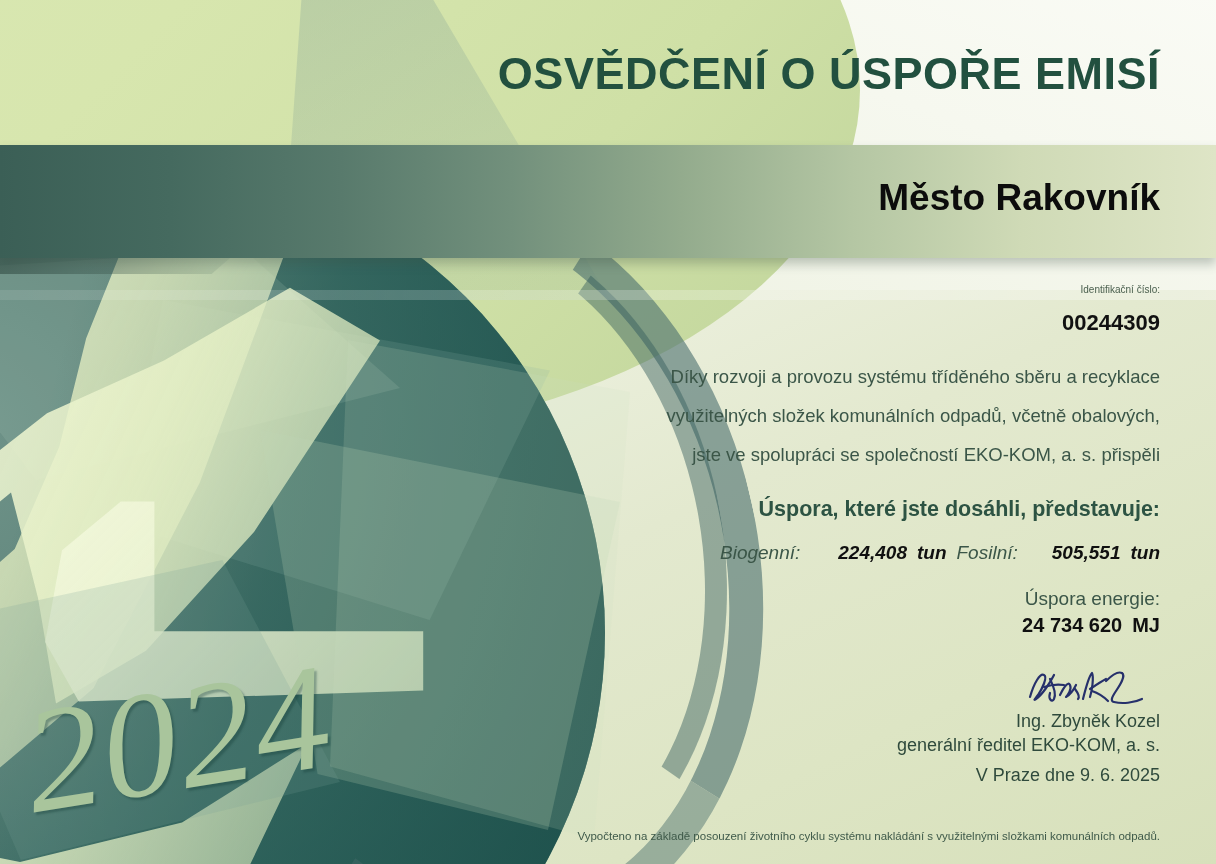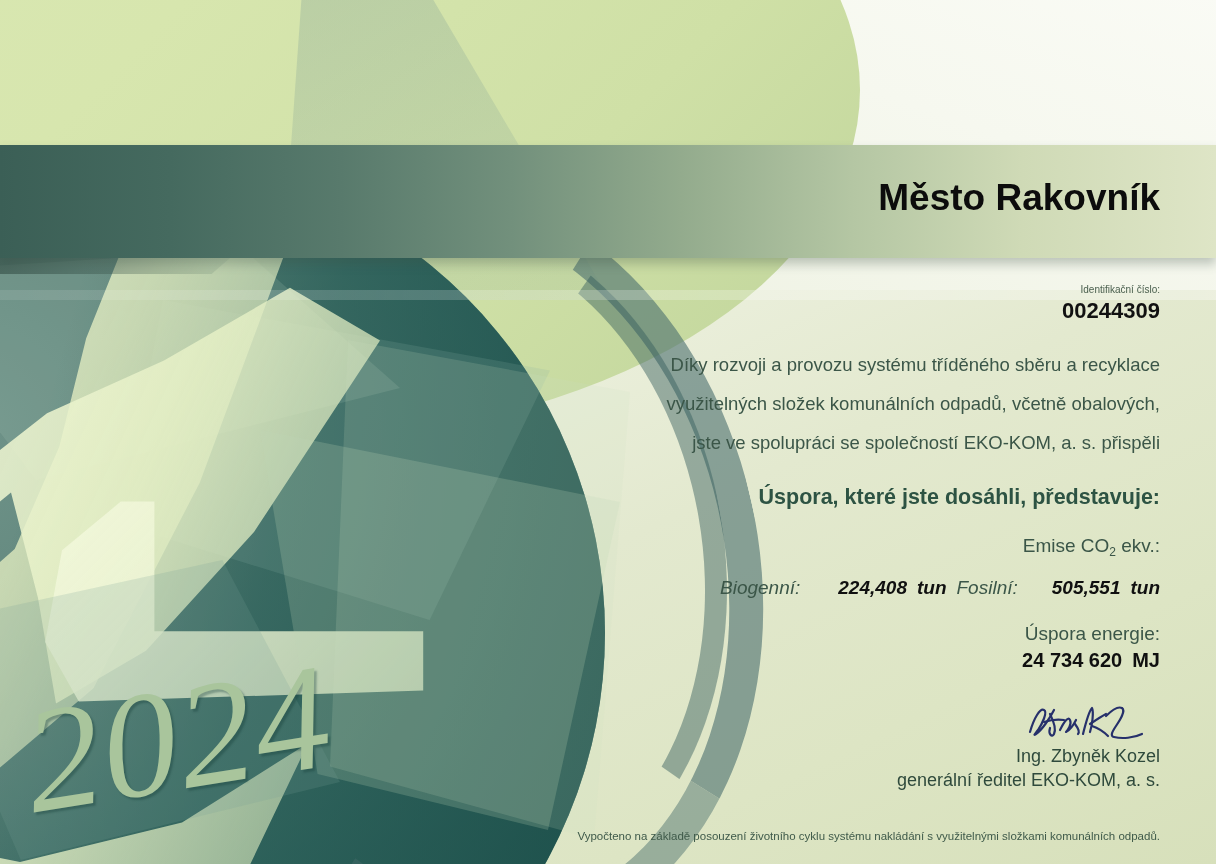--- a/index.html
+++ b/index.html
@@ -172,21 +172,21 @@
 
   .right-col {
     position: absolute;
     right: 56px; top: 282px;
     width: 500px;
     text-align: right;
     color: #3a5547;
   }
 
   .id-label  { font-size: 10px; color: #4b604f; line-height: 1.5; }
-  .id-value  { font-size: 22px; font-weight: bold; color: #111111; margin-top: 1px; }
+  .id-value  { font-size: 22px; font-weight: bold; color: #111111; margin-top: 13px; }
 
   .body-text {
     margin-top: 27px;
     font-size: 18.5px;
     line-height: 1.47;
     color: #3b5648;
   }
   .body-text div { white-space: nowrap; margin-top: 12px; }
 
   .savings-heading {
@@ -263,37 +263,37 @@
     <div class="bg-arc2"></div>
 
     <div class="year-mark">2024</div>
   </div>
 
   <div class="banner">
     <div class="banner-highlight"></div>
   </div>
   <div class="banner-notch-l"></div>
 
+  <div class="title">OSVĚDČENÍ O ÚSPOŘE EMISÍ</div>
 
   <div class="recipient">Město Rakovník</div>
 
   <div class="right-col">
 
     <div class="id-label">Identifikační číslo:</div>
     <div class="id-value">00244309</div>
 
     <div class="body-text">
       <div>Díky rozvoji a provozu systému tříděného sběru a recyklace</div>
       <div>využitelných složek komunálních odpadů, včetně obalových,</div>
       <div>jste ve spolupráci se společností EKO-KOM, a. s. přispěli</div>
     </div>
 
     <div class="savings-heading">Úspora, které jste dosáhli, představuje:</div>
 
-    <div class="co2-label"><span>Emise CO</span><sub>2</sub><span> ekv.:</span></div>
 
     <div class="figures">
       <span class="lbl">Biogenní:</span>
       <span class="gap-a"></span>
       <span class="val">224,408</span>
       <span class="gap-b"></span>
       <span class="val">tun</span>
       <span class="gap-b"></span>
       <span class="lbl">Fosilní:</span>
       <span class="gap-c"></span>
@@ -314,17 +314,18 @@
           <path d="M40 30 C44 22, 48 16, 50 20 C52 24, 48 30, 46 32 C50 30, 54 24, 56 20"></path>
           <path d="M55 24 C58 28, 60 32, 58 34"></path>
           <path d="M63 34 C66 22, 70 10, 72 8 C74 12, 72 26, 70 32"></path>
           <path d="M70 24 C76 20, 82 16, 86 14"></path>
           <path d="M72 26 C78 28, 84 32, 88 36"></path>
           <path d="M86 16 C92 10, 98 6, 102 8 C106 11, 100 20, 96 26 C92 32, 90 36, 94 37 C102 39, 114 38, 122 34"></path>
         </g>
       </svg>
       <div class="sign-name">Ing. Zbyněk Kozel</div>
       <div class="sign-role">generální ředitel EKO-KOM, a. s.</div>
+      <div class="sign-place">V Praze dne 9. 6. 2025</div>
     </div>
   </div>
 
   <div class="footnote">Vypočteno na základě posouzení životního cyklu systému nakládání s využitelnými složkami komunálních odpadů.</div>
 </div>
 
 </body></html>

